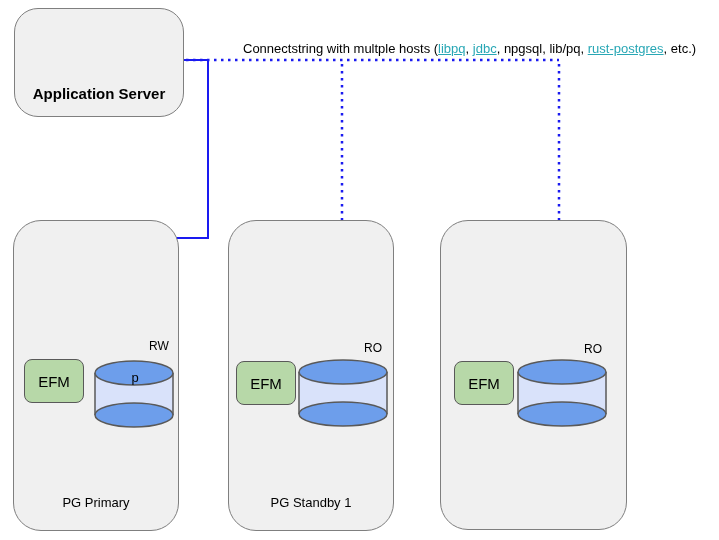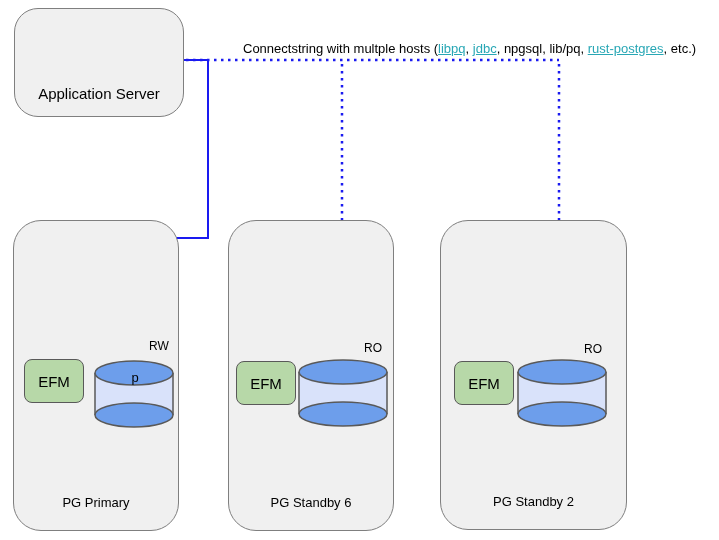--- a/index.html
+++ b/index.html
@@ -10,21 +10,21 @@
   .caption{position:absolute;left:243px;top:41px;font-size:13px;white-space:nowrap;color:#000;}
   .caption a{color:#28a7b5;text-decoration:underline;cursor:pointer;}
 
   
   .bignode{position:absolute;background:#f0f0f0;border:1px solid #7f7f7f;border-radius:28px;}
   .appserver{left:14px;top:8px;width:168px;height:107px;border-radius:24px;}
   .node-primary{left:13px;top:220px;width:164px;height:309px;}
   .node-standby1{left:228px;top:220px;width:164px;height:309px;}
   .node-standby2{left:440px;top:220px;width:185px;height:308px;}
 
-  .appserver .label{position:absolute;left:0;right:0;bottom:14px;text-align:center;font-size:15px;}
+  .appserver .label{position:absolute;left:0;right:0;bottom:14px;text-align:center;font-size:15px;font-weight:bold;}
   .node-label{position:absolute;left:0;right:0;bottom:20px;text-align:center;font-size:13px;}
 
   .efm{position:absolute;width:58px;height:42px;background:#b7d8a8;border:1px solid #595959;
        border-radius:8px;display:flex;align-items:center;justify-content:center;font-size:15px;}
   .efm-primary{left:10px;top:138px;}
   .efm-standby1{left:7px;top:140px;}
   .efm-standby2{left:13px;top:140px;}
 
   .cyl{position:absolute;}
   .cyl-primary{left:80px;top:139px;}
@@ -84,31 +84,30 @@
       <span>EFM</span>
     </div>
     <div class="access access-standby1">RO</div>
     <svg class="cyl cyl-standby1" width="90" height="70" viewBox="0 0 90 70">
       <rect x="1" y="13" width="88" height="42" fill="#d9e2fa"></rect>
       <line x1="1" y1="13" x2="1" y2="55" stroke="#595959" stroke-width="1.5"></line>
       <line x1="89" y1="13" x2="89" y2="55" stroke="#595959" stroke-width="1.5"></line>
       <ellipse cx="45" cy="55" rx="44" ry="12" fill="#6d9eeb" stroke="#595959" stroke-width="1.5"></ellipse>
       <ellipse cx="45" cy="13" rx="44" ry="12" fill="#6d9eeb" stroke="#595959" stroke-width="1.5"></ellipse>
     </svg>
-    <div class="node-label">PG Standby 6</div>
+    <div class="node-label">PG Standby 1</div>
   </div>
 
   <div class="bignode node-standby2">
     <div class="efm efm-standby2">
       <span>EFM</span>
     </div>
     <div class="access access-standby2">RO</div>
     <svg class="cyl cyl-standby2" width="90" height="70" viewBox="0 0 90 70">
       <rect x="1" y="13" width="88" height="42" fill="#d9e2fa"></rect>
       <line x1="1" y1="13" x2="1" y2="55" stroke="#595959" stroke-width="1.5"></line>
       <line x1="89" y1="13" x2="89" y2="55" stroke="#595959" stroke-width="1.5"></line>
       <ellipse cx="45" cy="55" rx="44" ry="12" fill="#6d9eeb" stroke="#595959" stroke-width="1.5"></ellipse>
       <ellipse cx="45" cy="13" rx="44" ry="12" fill="#6d9eeb" stroke="#595959" stroke-width="1.5"></ellipse>
     </svg>
-    <div class="node-label">PG Standby 2</div>
   </div>
 
 </div>
 
 </body></html>

